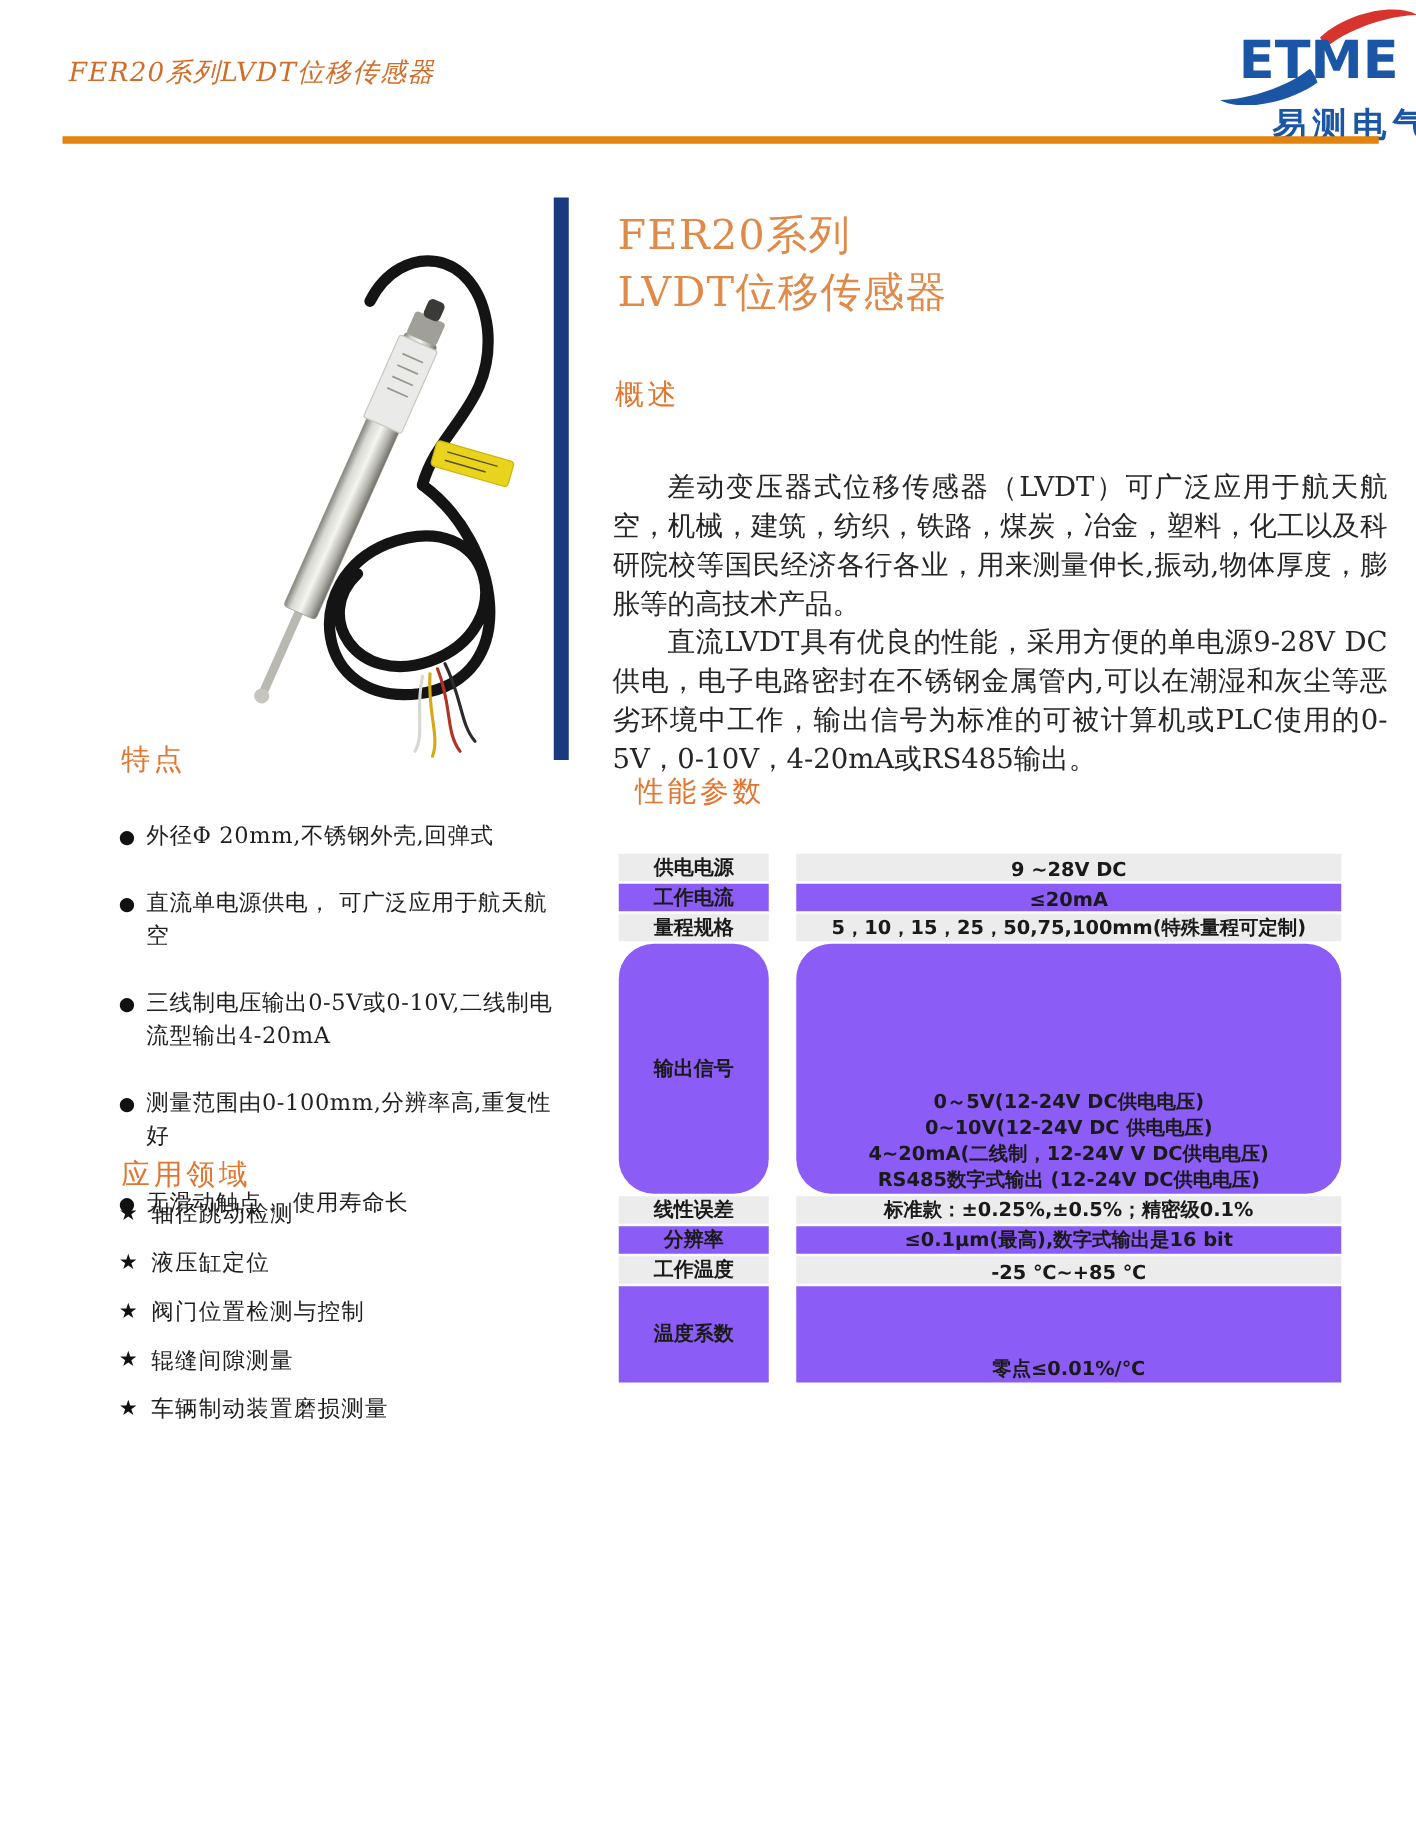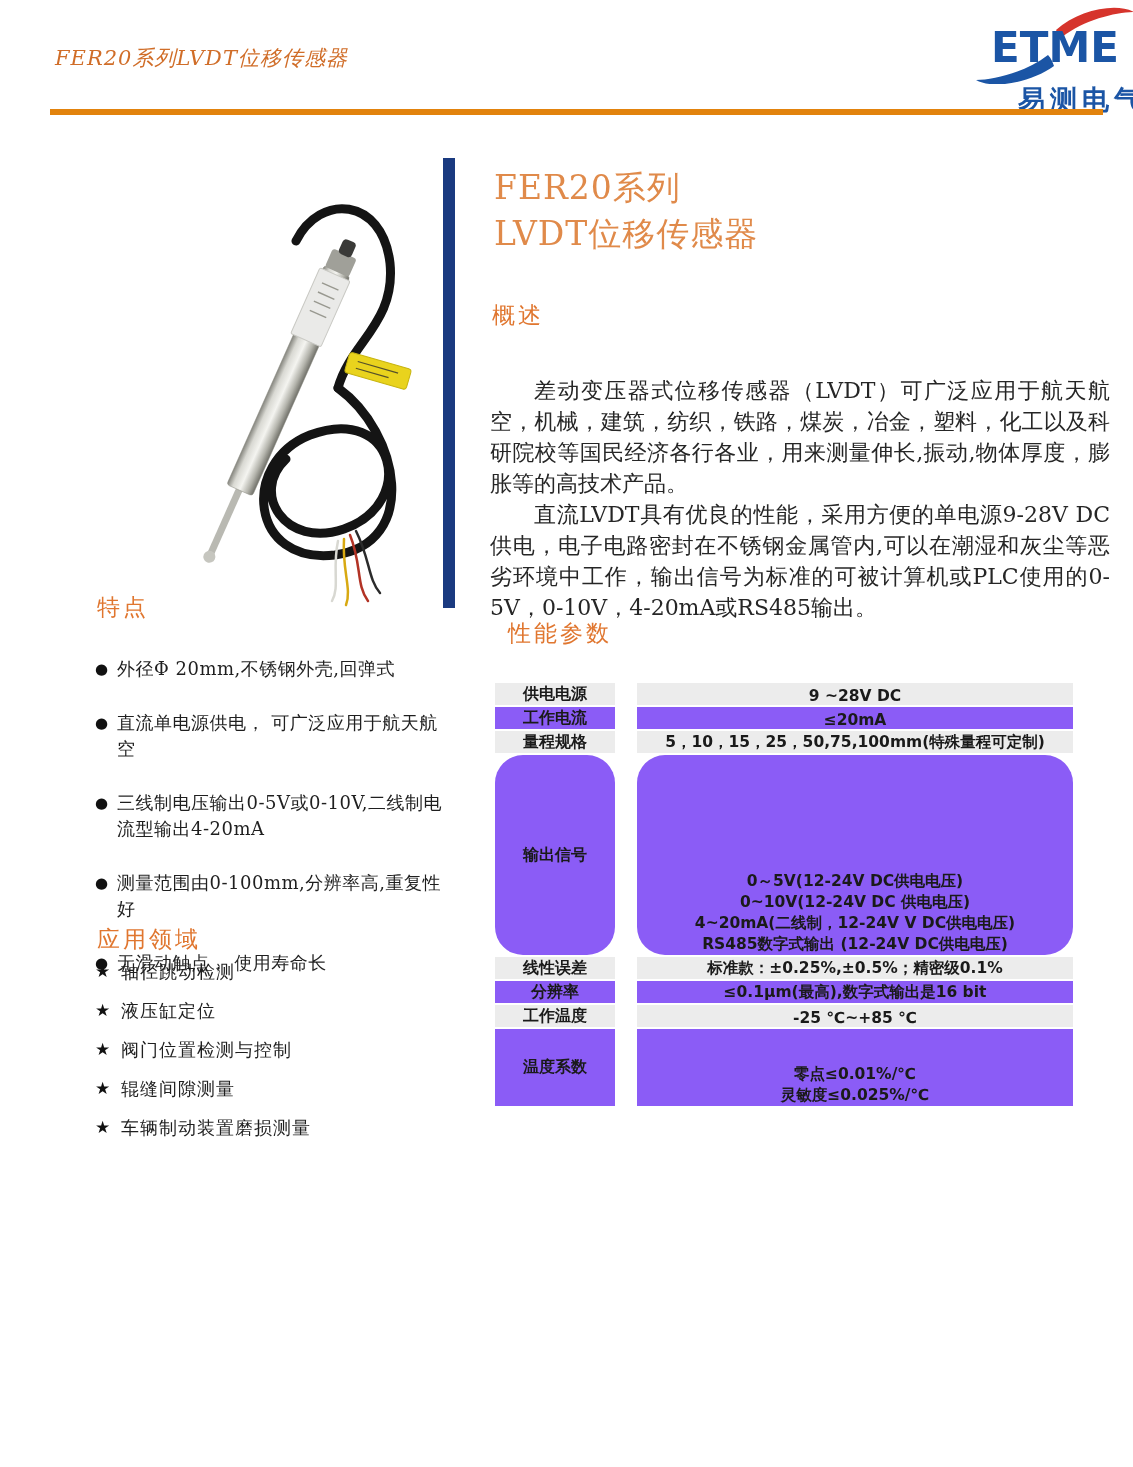--- a/index.html
+++ b/index.html
@@ -262,18 +262,17 @@
       <div class="spec-label h-s">工作温度</div>
       <div class="spec-value h-s">
         <span>-25 ℃~+85 ℃</span>
       </div>
     </div>
 
     <div class="spec-row row-dark">
       <div class="spec-label h-m">温度系数</div>
       <div class="spec-value h-m">
         <span>零点≤0.01%/℃</span>
-        <span>灵敏度≤0.025%/℃</span>
       </div>
     </div>
 
   </div>
 </div>
 
 </body></html>

